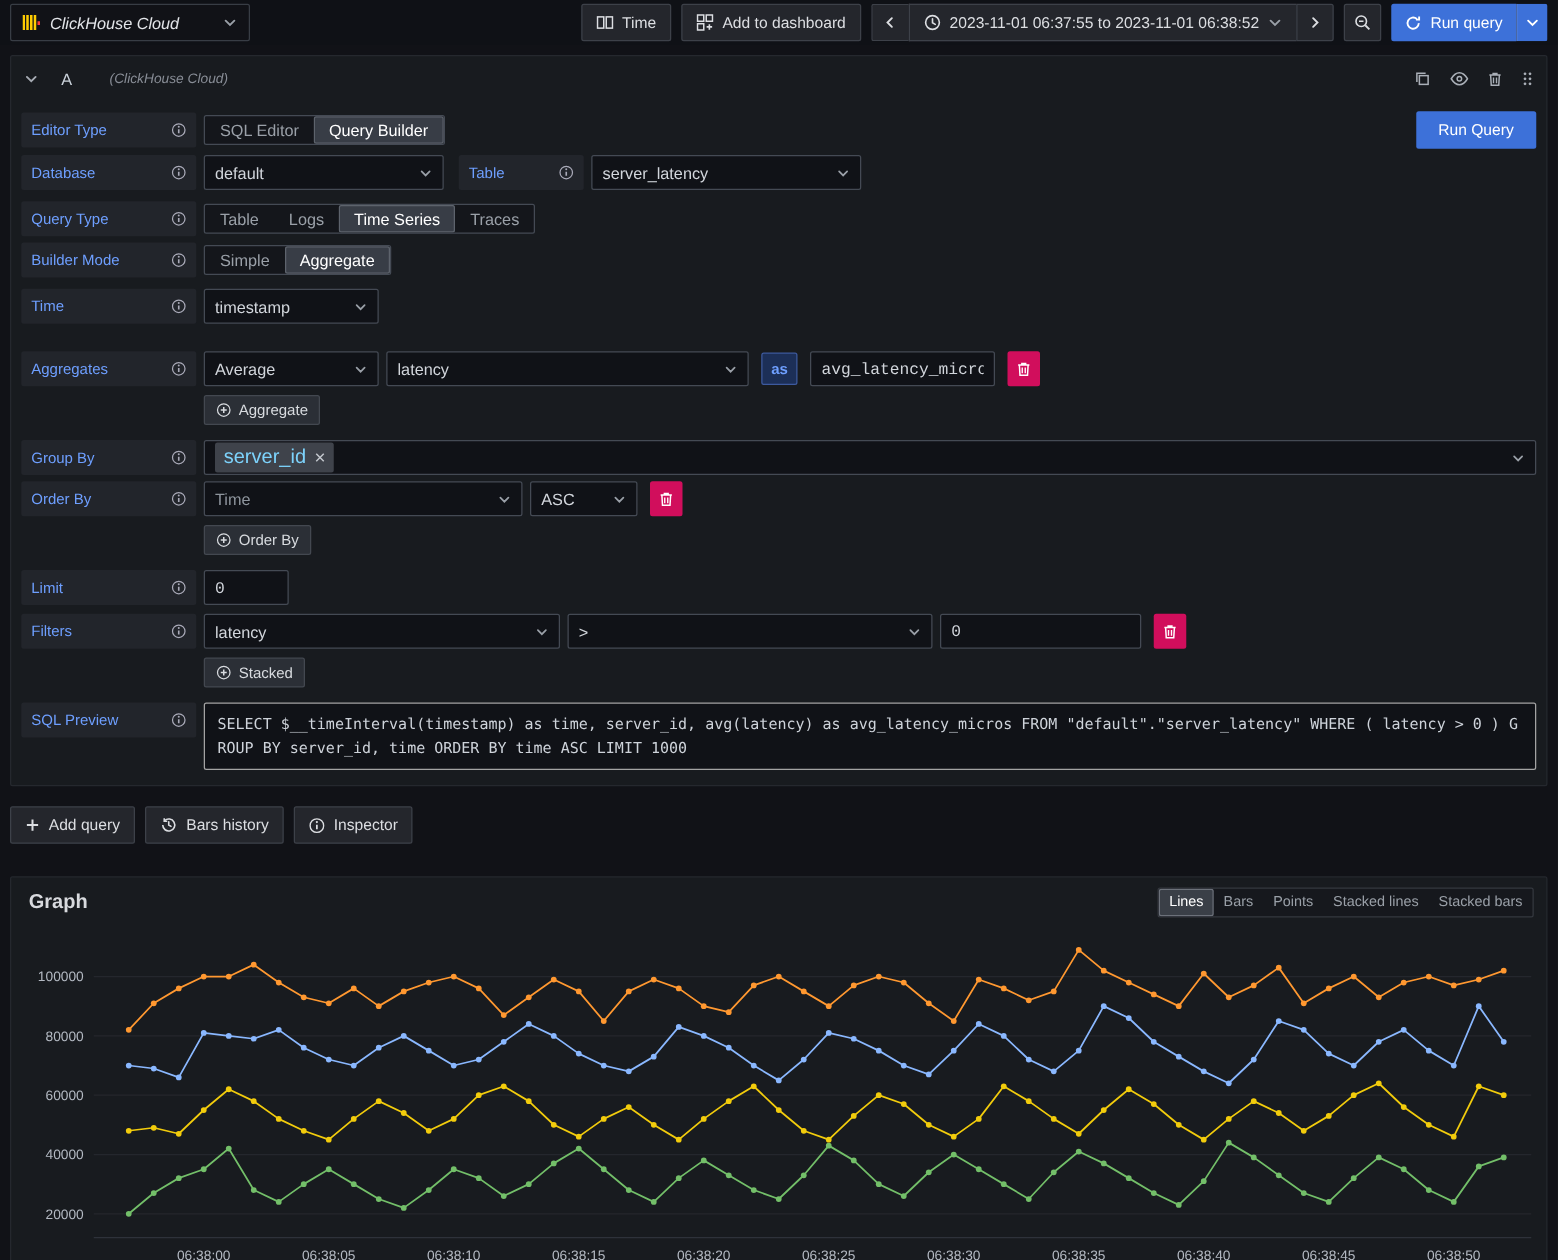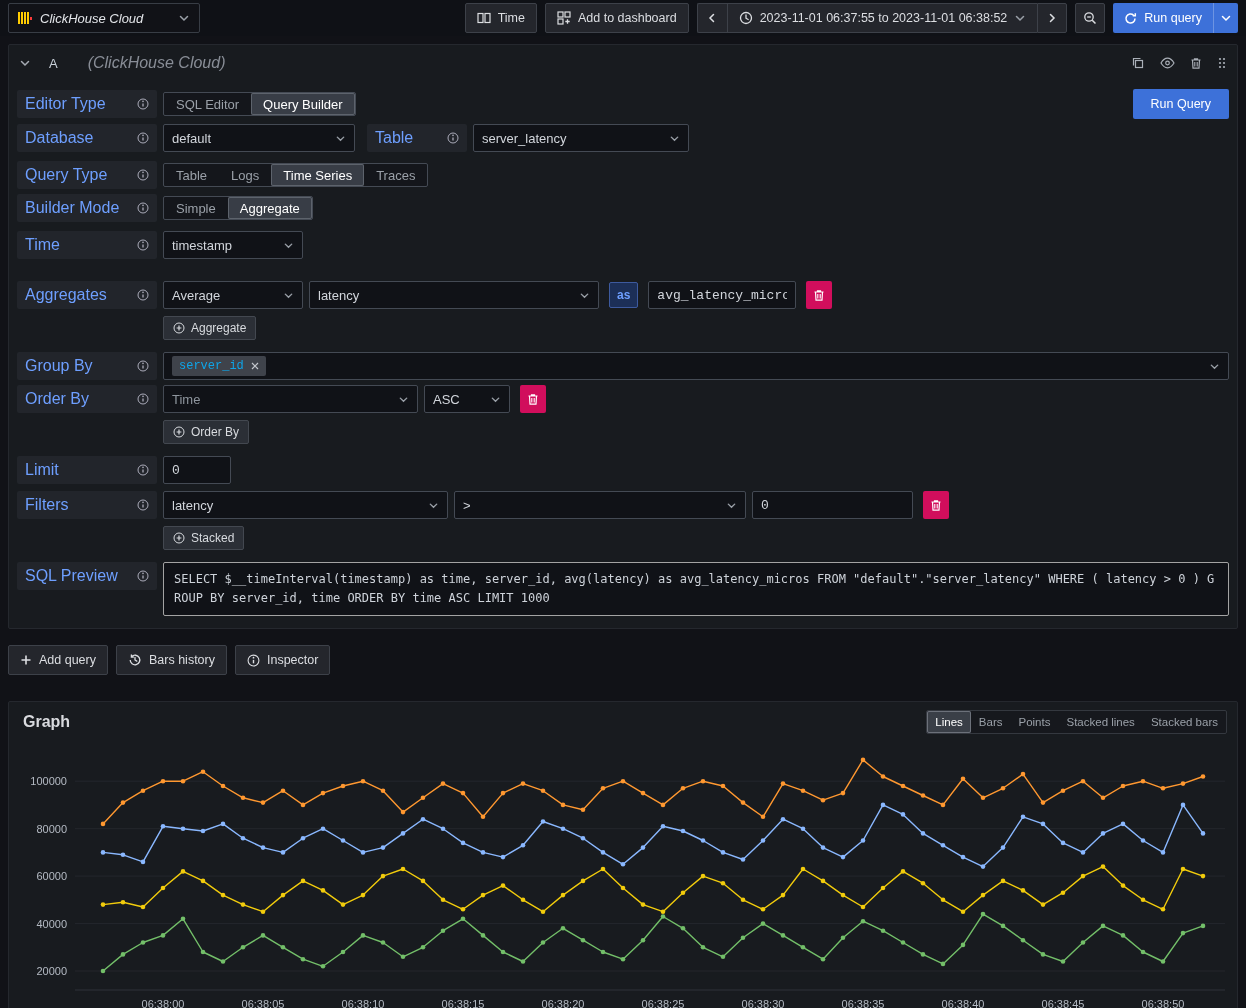--- a/index.html
+++ b/index.html
@@ -40,31 +40,31 @@
     background:#3d71d9; border:none; border-left:1px solid rgba(255,255,255,0.25);
     border-radius:0 2px 2px 0; color:#fff; cursor:pointer;
   }
   .dim { color:#9aa0a8; display:inline-flex; }
   .icon { display:inline-flex; align-items:center; }
 
   
   .panel { margin:8px; background:#181b1f; border:1px solid #25282e; border-radius:2px; }
   .qheader { height:36px; display:flex; align-items:center; padding:0 10px; color:#a6abb3; }
   .ref-id { color:#c9d1d9; font-weight:500; font-size:13px; margin-left:18px; }
-  .ds-hint { font-style:italic; color:#888d96; font-size:16px; margin-left:30px; }
+  .ds-hint { font-style:italic; color:#888d96; font-size:11px; margin-left:30px; }
   .hdr-icons { margin-left:auto; display:flex; align-items:center; gap:15px; color:#aab0b8; }
   .hdr-icons .icon { cursor:pointer; }
 
   .qbody { padding:8px 8px 12px 8px; }
   .row { display:flex; align-items:center; gap:6px; margin-bottom:5px; }
   .row.top { align-items:flex-start; margin-bottom:0; }
   .lbl {
     width:140px; min-width:140px; height:28px; background:#22252b; border-radius:2px;
     display:flex; align-items:center; justify-content:space-between; padding:0 8px;
-    color:#6e9fff; font-weight:500; font-size:16px;
+    color:#6e9fff; font-weight:500; font-size:12px;
   }
   .lbl.small { width:100px; min-width:100px; }
   .lbl .icon { color:rgba(204,204,220,0.8); }
   .spacer-lbl { width:140px; min-width:140px; }
 
   .select, .multiselect {
     height:28px; background:#101217; border:1px solid #444a54; border-radius:2px;
     display:flex; align-items:center; justify-content:space-between; gap:6px;
     padding:0 8px; color:#d2d6dc; font-size:13px; cursor:pointer;
   }
@@ -88,21 +88,21 @@
     color:#6e9fff; display:flex; align-items:center; font-weight:700; font-size:12px;
   }
   .btn-add {
     height:24px; padding:0 9px; margin:2px 0 7px 0;
     background:#2b2f36; border:1px solid #434850; border-radius:2px;
     color:#d8dbdf; display:inline-flex; align-items:center; gap:6px;
     font-size:12px; font-weight:500; font-family:inherit; cursor:pointer;
   }
   .tag {
     background:#3f434b; border-radius:2px; padding:3px 7px; display:flex; align-items:center; gap:7px;
-    color:#0ea5e9; font-size:12px;font-family:Liberation Mono, monospace;
+    color:#7dd3fc; font-size:16px;
   }
   .tag .icon { color:#c3c7cd; cursor:pointer; }
   .sqlbox {
     flex:1; background:#101217; border:1px solid #a3a3a3; border-radius:2px;
     font-family:"DejaVu Sans Mono", monospace; font-size:12px; line-height:1.6;
     color:#ced3da; padding:7px 10px; word-break:break-all;
   }
 
   
   .actions { display:flex; gap:8px; margin:16px 8px 26px 8px; }

